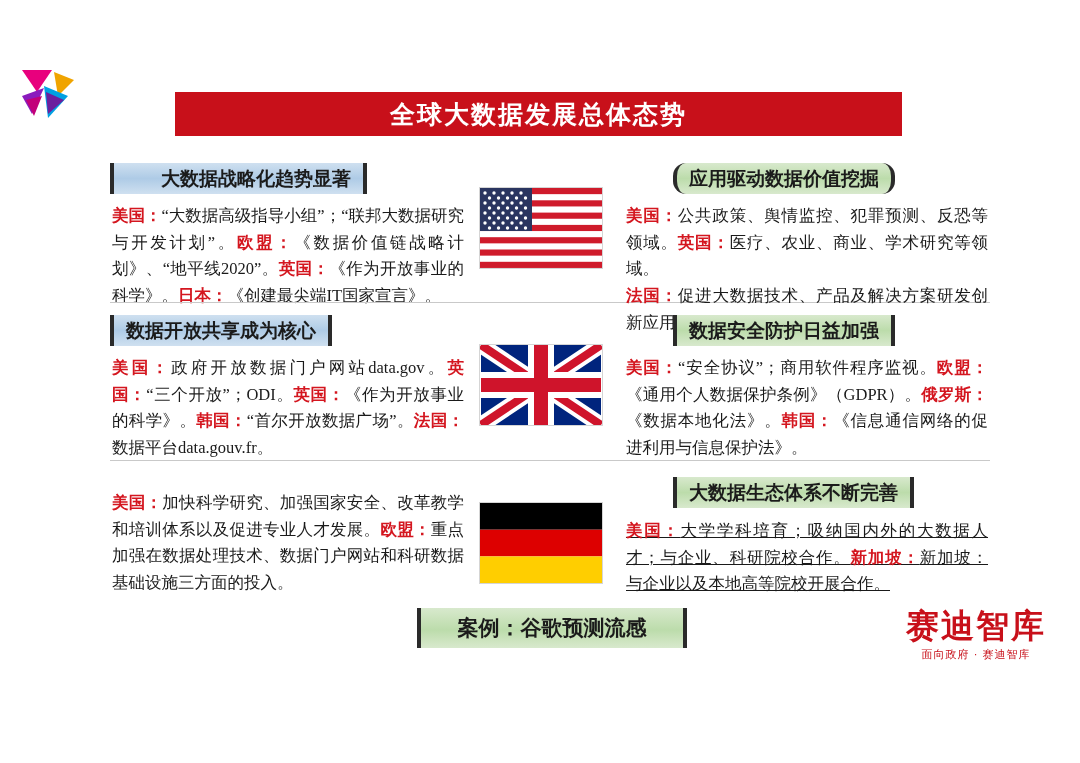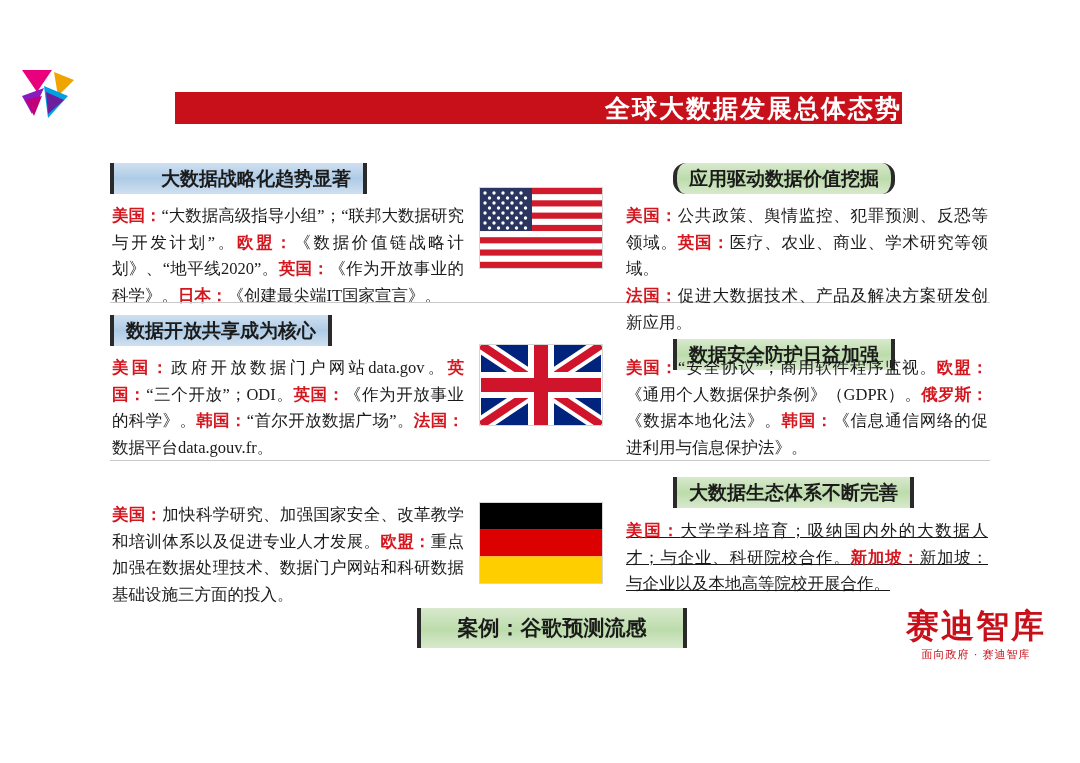--- a/index.html
+++ b/index.html
@@ -31,25 +31,25 @@
     height: 72px;
   }
   .logo svg { display:block; }
 
   
   .title-bar {
     position: absolute;
     left: 175px;
     top: 92px;
     width: 727px;
-    height: 32px;
+    height: 44px;
     background: #c8101a;
     display: flex;
     align-items: center;
-    justify-content: flex-end;
+    justify-content: center;
   }
   .title-bar .t {
     color: #ffffff;
     font-size: 25px;
     font-weight: bold;
     letter-spacing: 2px;
     font-family: "Liberation Sans", sans-serif;
   }
 
   
@@ -170,26 +170,26 @@
   <div class="head blue" style="left:110px; top:163px;padding-left:47px;">大数据战略化趋势显著</div>
   <div class="para" style="left:112px; top:203px; width:352px;"><b class="red">美国：</b>“大数据高级指导小组”；“联邦大数据研究与开发计划”。<b class="red">欧盟：</b>《数据价值链战略计划》、“地平线2020”。<b class="red">英国：</b>《作为开放事业的科学》。<b class="red">日本：</b>《创建最尖端IT国家宣言》。</div>
 
   <div class="rule" style="left:110px; top:302px; width:880px;"></div>
 
   <div class="head blue" style="left:110px; top:315px;">数据开放共享成为核心</div>
   <div class="para" style="left:112px; top:355px; width:352px;"><b class="red">美国：</b>政府开放数据门户网站data.gov。<b class="red">英国：</b>“三个开放”；ODI。<b class="red">英国：</b>《作为开放事业的科学》。<b class="red">韩国：</b>“首尔开放数据广场”。<b class="red">法国：</b>数据平台data.gouv.fr。</div>
 
   <div class="rule" style="left:110px; top:460px; width:880px;"></div>
 
-  <div class="para" style="left:112px; top:502px; width:352px;"><b class="red">美国：</b>加快科学研究、加强国家安全、改革教学和培训体系以及促进专业人才发展。<b class="red">欧盟：</b>重点加强在数据处理技术、数据门户网站和科研数据基础设施三方面的投入。</div>
+  <div class="para" style="left:112px; top:490px; width:352px;"><b class="red">美国：</b>加快科学研究、加强国家安全、改革教学和培训体系以及促进专业人才发展。<b class="red">欧盟：</b>重点加强在数据处理技术、数据门户网站和科研数据基础设施三方面的投入。</div>
 
   <div class="head green" style="left:673px; top:163px;border-radius:13px;">应用驱动数据价值挖掘</div>
   <div class="para" style="left:626px; top:203px; width:362px;"><b class="red">美国：</b>公共政策、舆情监控、犯罪预测、反恐等领域。<b class="red">英国：</b>医疗、农业、商业、学术研究等领域。<br><b class="red">法国：</b>促进大数据技术、产品及解决方案研发创新应用。</div>
 
-  <div class="head green" style="left:673px; top:315px;margin-top:24px;">数据安全防护日益加强</div>
+  <div class="head green" style="left:673px; top:315px;">数据安全防护日益加强</div>
   <div class="para" style="left:626px; top:355px; width:362px;"><b class="red">美国：</b>“安全协议”；商用软件程序监视。<b class="red">欧盟：</b>《通用个人数据保护条例》（GDPR）。<b class="red">俄罗斯：</b>《数据本地化法》。<b class="red">韩国：</b>《信息通信网络的促进利用与信息保护法》。</div>
 
   <div class="head green" style="left:673px; top:477px;">大数据生态体系不断完善</div>
   <div class="para" style="left:626px; top:518px; width:362px;text-decoration:underline;"><b class="red">美国：</b>大学学科培育；吸纳国内外的大数据人才；与企业、科研院校合作。<b class="red">新加坡：</b>新加坡：与企业以及本地高等院校开展合作。</div>
 
   <div class="flag" style="left:480px; top:188px; width:122px; height:80px;">
     <svg width="122" height="80" viewBox="0 0 122 80">
       <rect width="122" height="80" fill="#ffffff"></rect>
       <g fill="#cf1b2b">
         <rect y="0" width="122" height="6.15"></rect>

